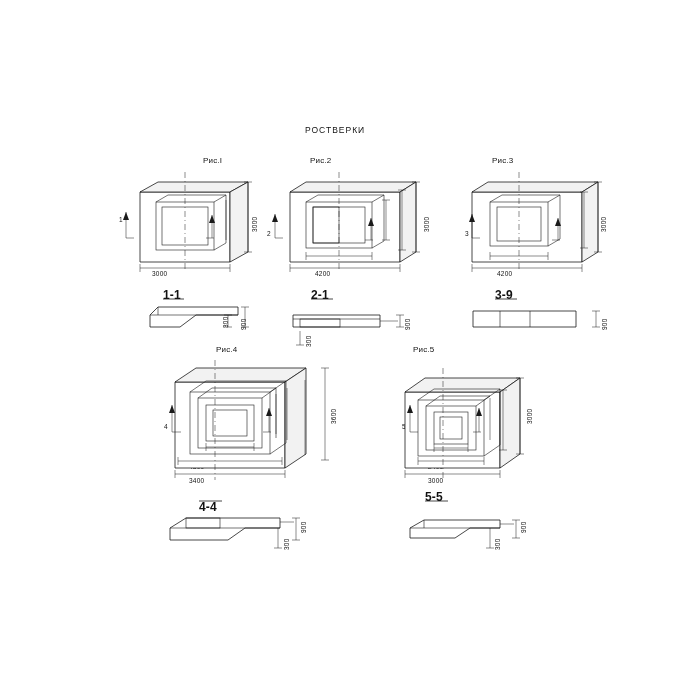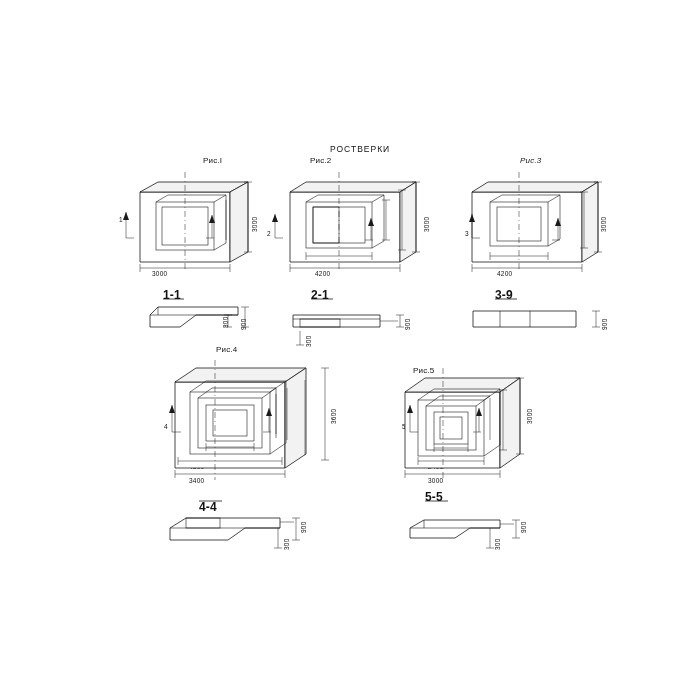--- a/index.html
+++ b/index.html
@@ -53,27 +53,27 @@
   .dim { stroke: #1a1a1a; fill: none; stroke-width: 0.5; }
   .fillgray { fill: #f2f2f2; stroke: #1a1a1a; stroke-width: 0.8; }
   .fillwhite { fill: #ffffff; stroke: #1a1a1a; stroke-width: 0.8; }
   .arrowhead { fill: #1a1a1a; }
 </style>
 </head>
 <body>
 
 <div id="sheet">
 
-  <div class="lbl title" style="left:305px; top:144px;margin-left:25px;">РОСТВЕРКИ</div>
+  <div class="lbl title" style="left:305px; top:125px;">РОСТВЕРКИ</div>
 
   <div class="lbl fig" style="left:155px; top:156px;margin-left:48px;">Рис.I</div>
   <div class="lbl fig" style="left:310px; top:156px;">Рис.2</div>
-  <div class="lbl fig" style="left:520px; top:156px;font-style:italic;">Рис.3</div>
+  <div class="lbl fig" style="left:492px; top:156px;">Рис.3</div>
   <div class="lbl fig" style="left:216px; top:345px;">Рис.4</div>
-  <div class="lbl fig" style="left:413px; top:366px;">Рис.5</div>
+  <div class="lbl fig" style="left:413px; top:345px;">Рис.5</div>
 
   <div class="lbl sect" style="left:163px; top:288px;">1-1</div>
   <div class="lbl sect" style="left:311px; top:288px;">2-1</div>
   <div class="lbl sect" style="left:495px; top:288px;">3-9</div>
   <div class="lbl sect" style="left:199px; top:500px;">4-4</div>
   <div class="lbl sect" style="left:425px; top:490px;">5-5</div>
 
   <div class="lbl small" style="left:152px; top:270px;">3000</div>
   <div class="lbl small vert" style="left:251px; top:232px;">3000</div>
   <div class="lbl small" style="left:216px; top:208px;">A</div>

